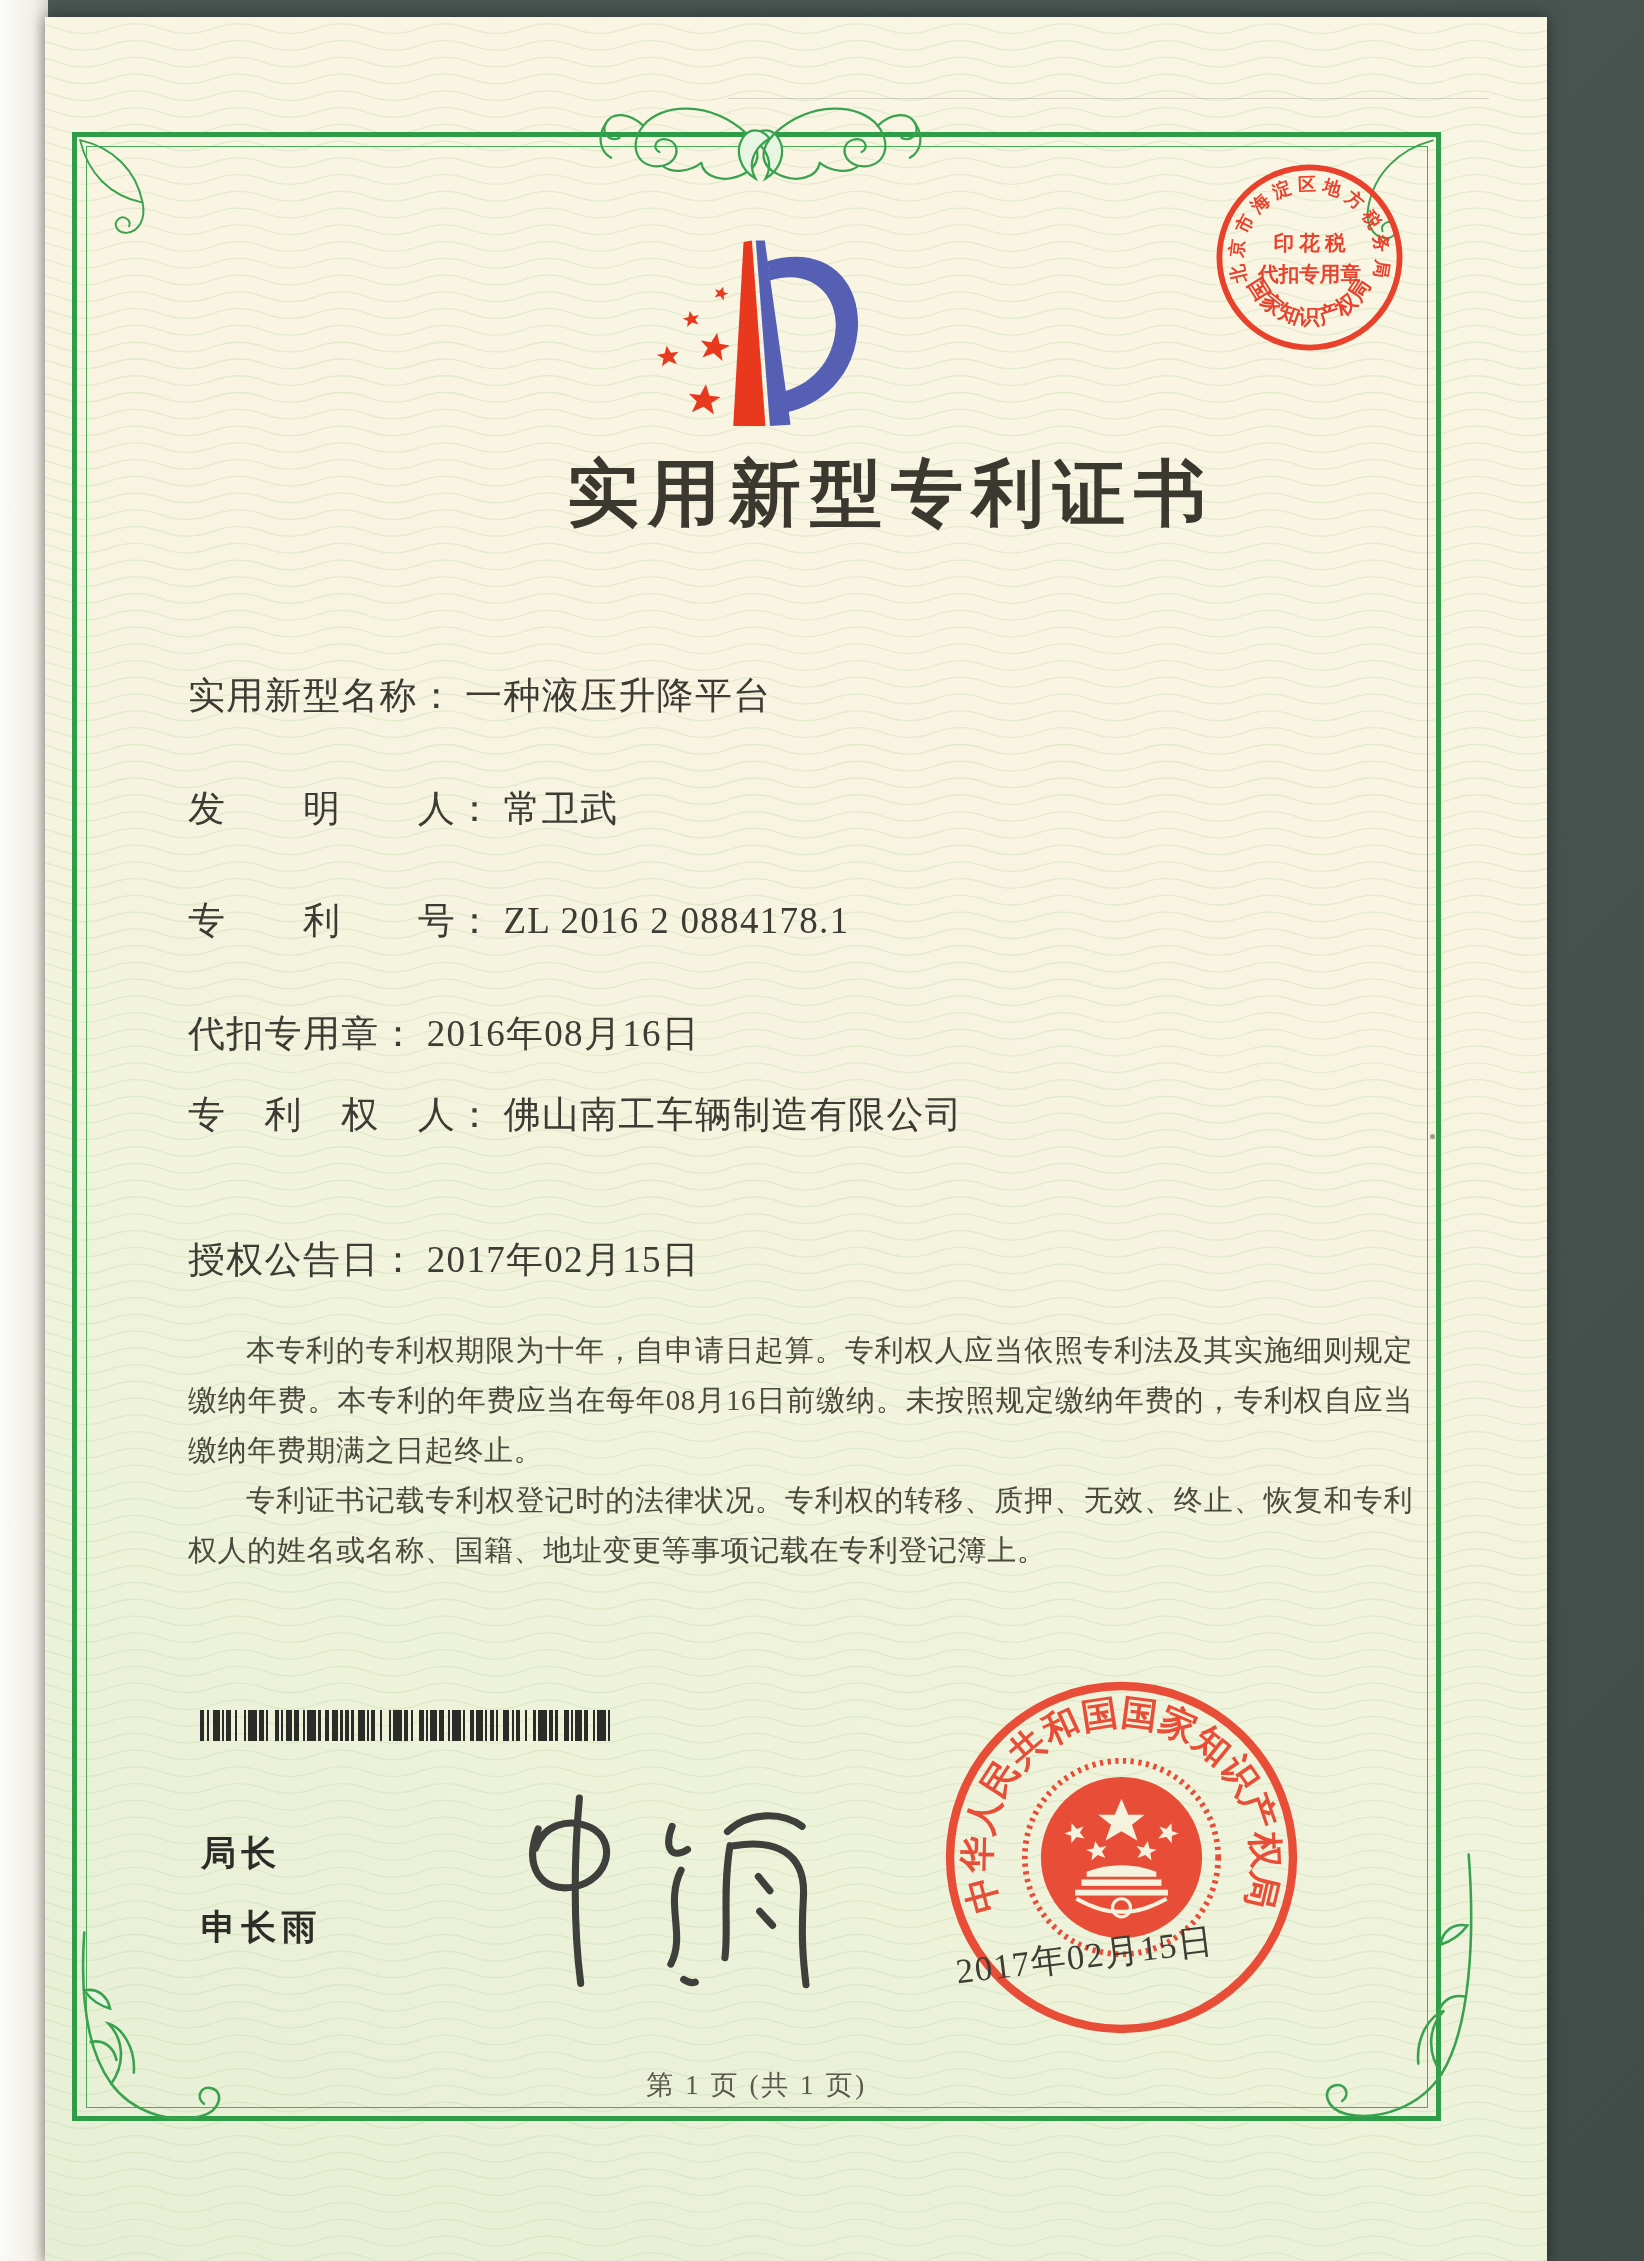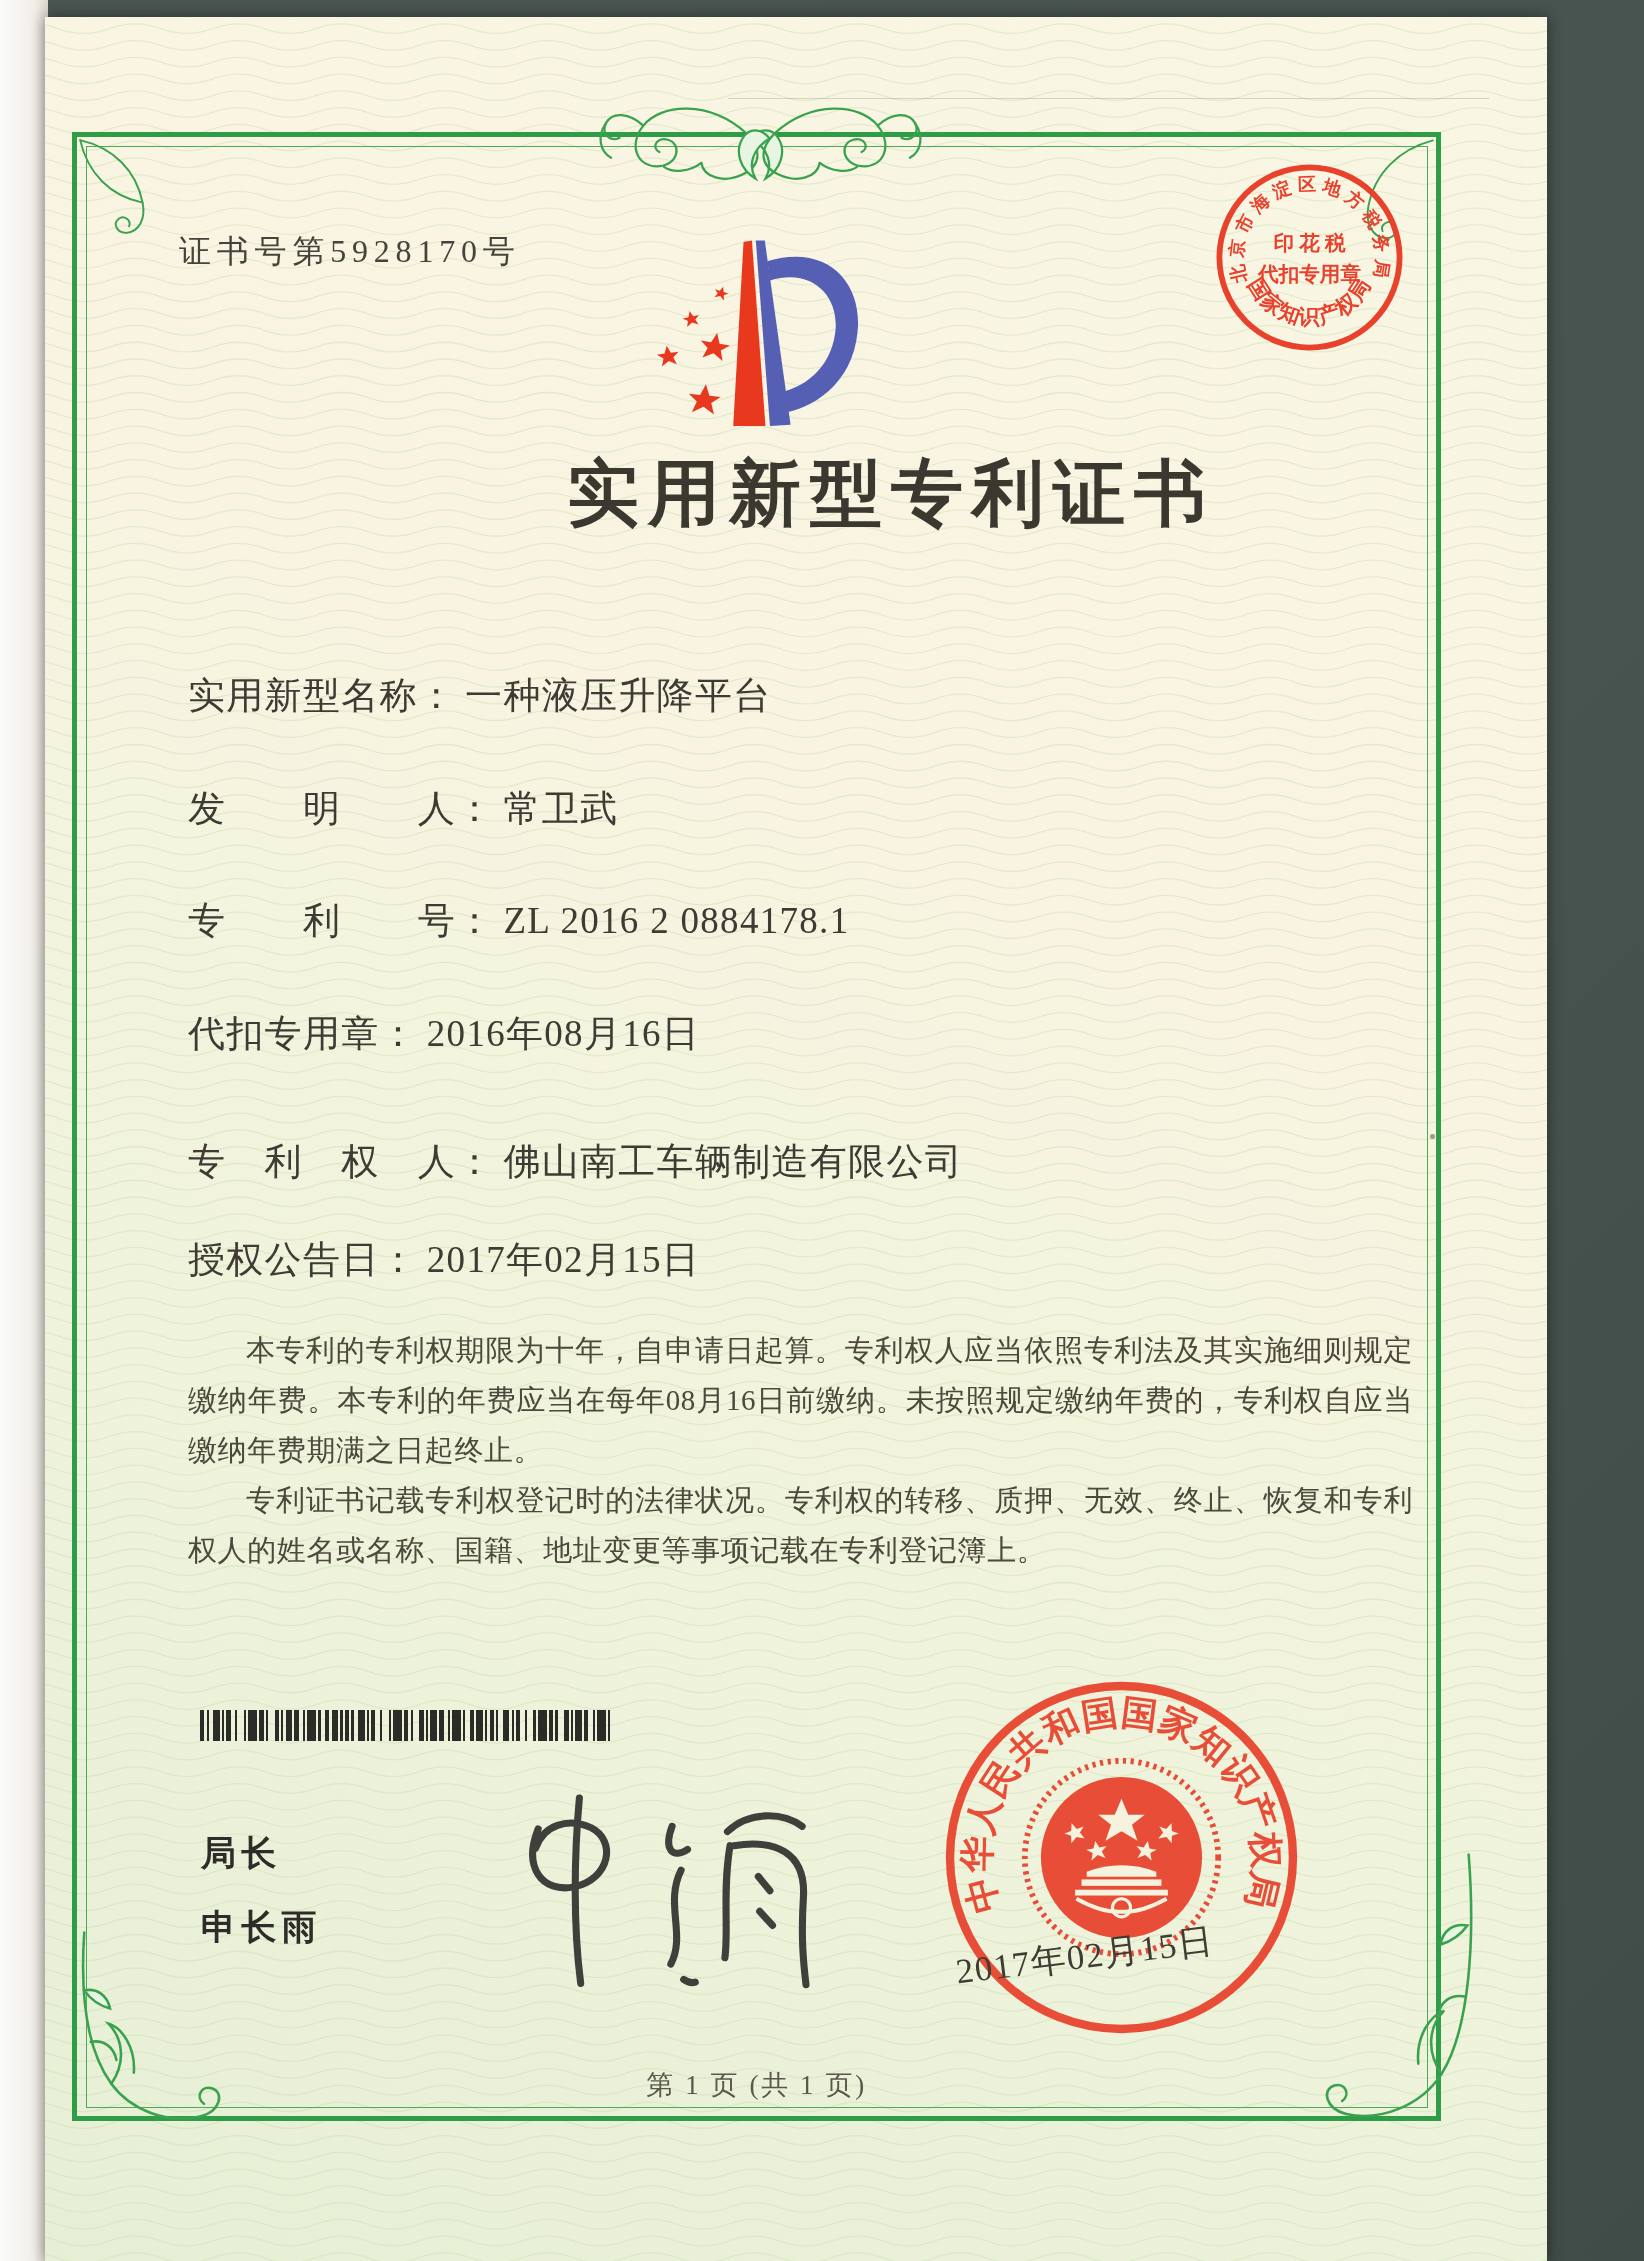--- a/index.html
+++ b/index.html
@@ -241,21 +241,20 @@
   <svg class="flourish" style="left:1257px;top:1831px" width="181" height="284" viewBox="0 0 280 440">
     <g stroke="#3aa24f" stroke-width="4" fill="none" stroke-linecap="round" transform="translate(280,0) scale(-1,1)">
       <path d="M22,10 C12,140 20,280 64,350 C96,400 160,424 212,412"></path>
       <path d="M212,412 C244,404 250,374 230,368 C214,363 204,382 218,392"></path>
       <path d="M64,350 C88,316 84,276 60,252 C82,260 104,292 100,334"></path>
       <path d="M24,120 C46,116 62,128 66,150 C48,144 34,134 24,120 Z" fill="#e8f5e2"></path>
       <path d="M28,230 C50,226 66,238 70,260"></path>
     </g>
   </svg>
 
-  <div class="cert-no">证书号第5928170号</div>
 
   <svg class="logo-svg" width="219" height="200" viewBox="0 0 340 310">
     <defs>
       <path id="star" d="M0,-10 L2.9,-3.1 10,-3.1 4.5,1.2 6.9,8.1 0,4 -6.9,8.1 -4.5,1.2 -10,-3.1 -2.9,-3.1 Z"></path>
     </defs>
     <g fill="#e8391f">
       <polygon points="153,12 166,10 187,298 137,298"></polygon>
     </g>
     <g fill="#5560b4">
       <polygon points="172,10 186,10 226,296 194,298"></polygon>
@@ -294,21 +293,21 @@
     </div>
     <div class="row" style="top:767px">
       <span>发　　明　　人：</span><span class="val">常卫武</span>
     </div>
     <div class="row" style="top:879px">
       <span>专　　利　　号：</span><span class="val">ZL 2016 2 0884178.1</span>
     </div>
     <div class="row" style="top:992px">
       <span>代扣专用章：</span><span class="val">2016年08月16日</span>
     </div>
-    <div class="row" style="top:1120px">
+    <div class="row" style="top:1073px">
       <span>专　利　权　人：</span><span class="val">佛山南工车辆制造有限公司</span>
     </div>
     <div class="row" style="top:1218px">
       <span>授权公告日：</span><span class="val">2017年02月15日</span>
     </div>
   </div>
 
   <div class="paras">
     <p>本专利的专利权期限为十年，自申请日起算。专利权人应当依照专利法及其实施细则规定缴纳年费。本专利的年费应当在每年08月16日前缴纳。未按照规定缴纳年费的，专利权自应当缴纳年费期满之日起终止。</p>
     <p>专利证书记载专利权登记时的法律状况。专利权的转移、质押、无效、终止、恢复和专利权人的姓名或名称、国籍、地址变更等事项记载在专利登记簿上。</p>

